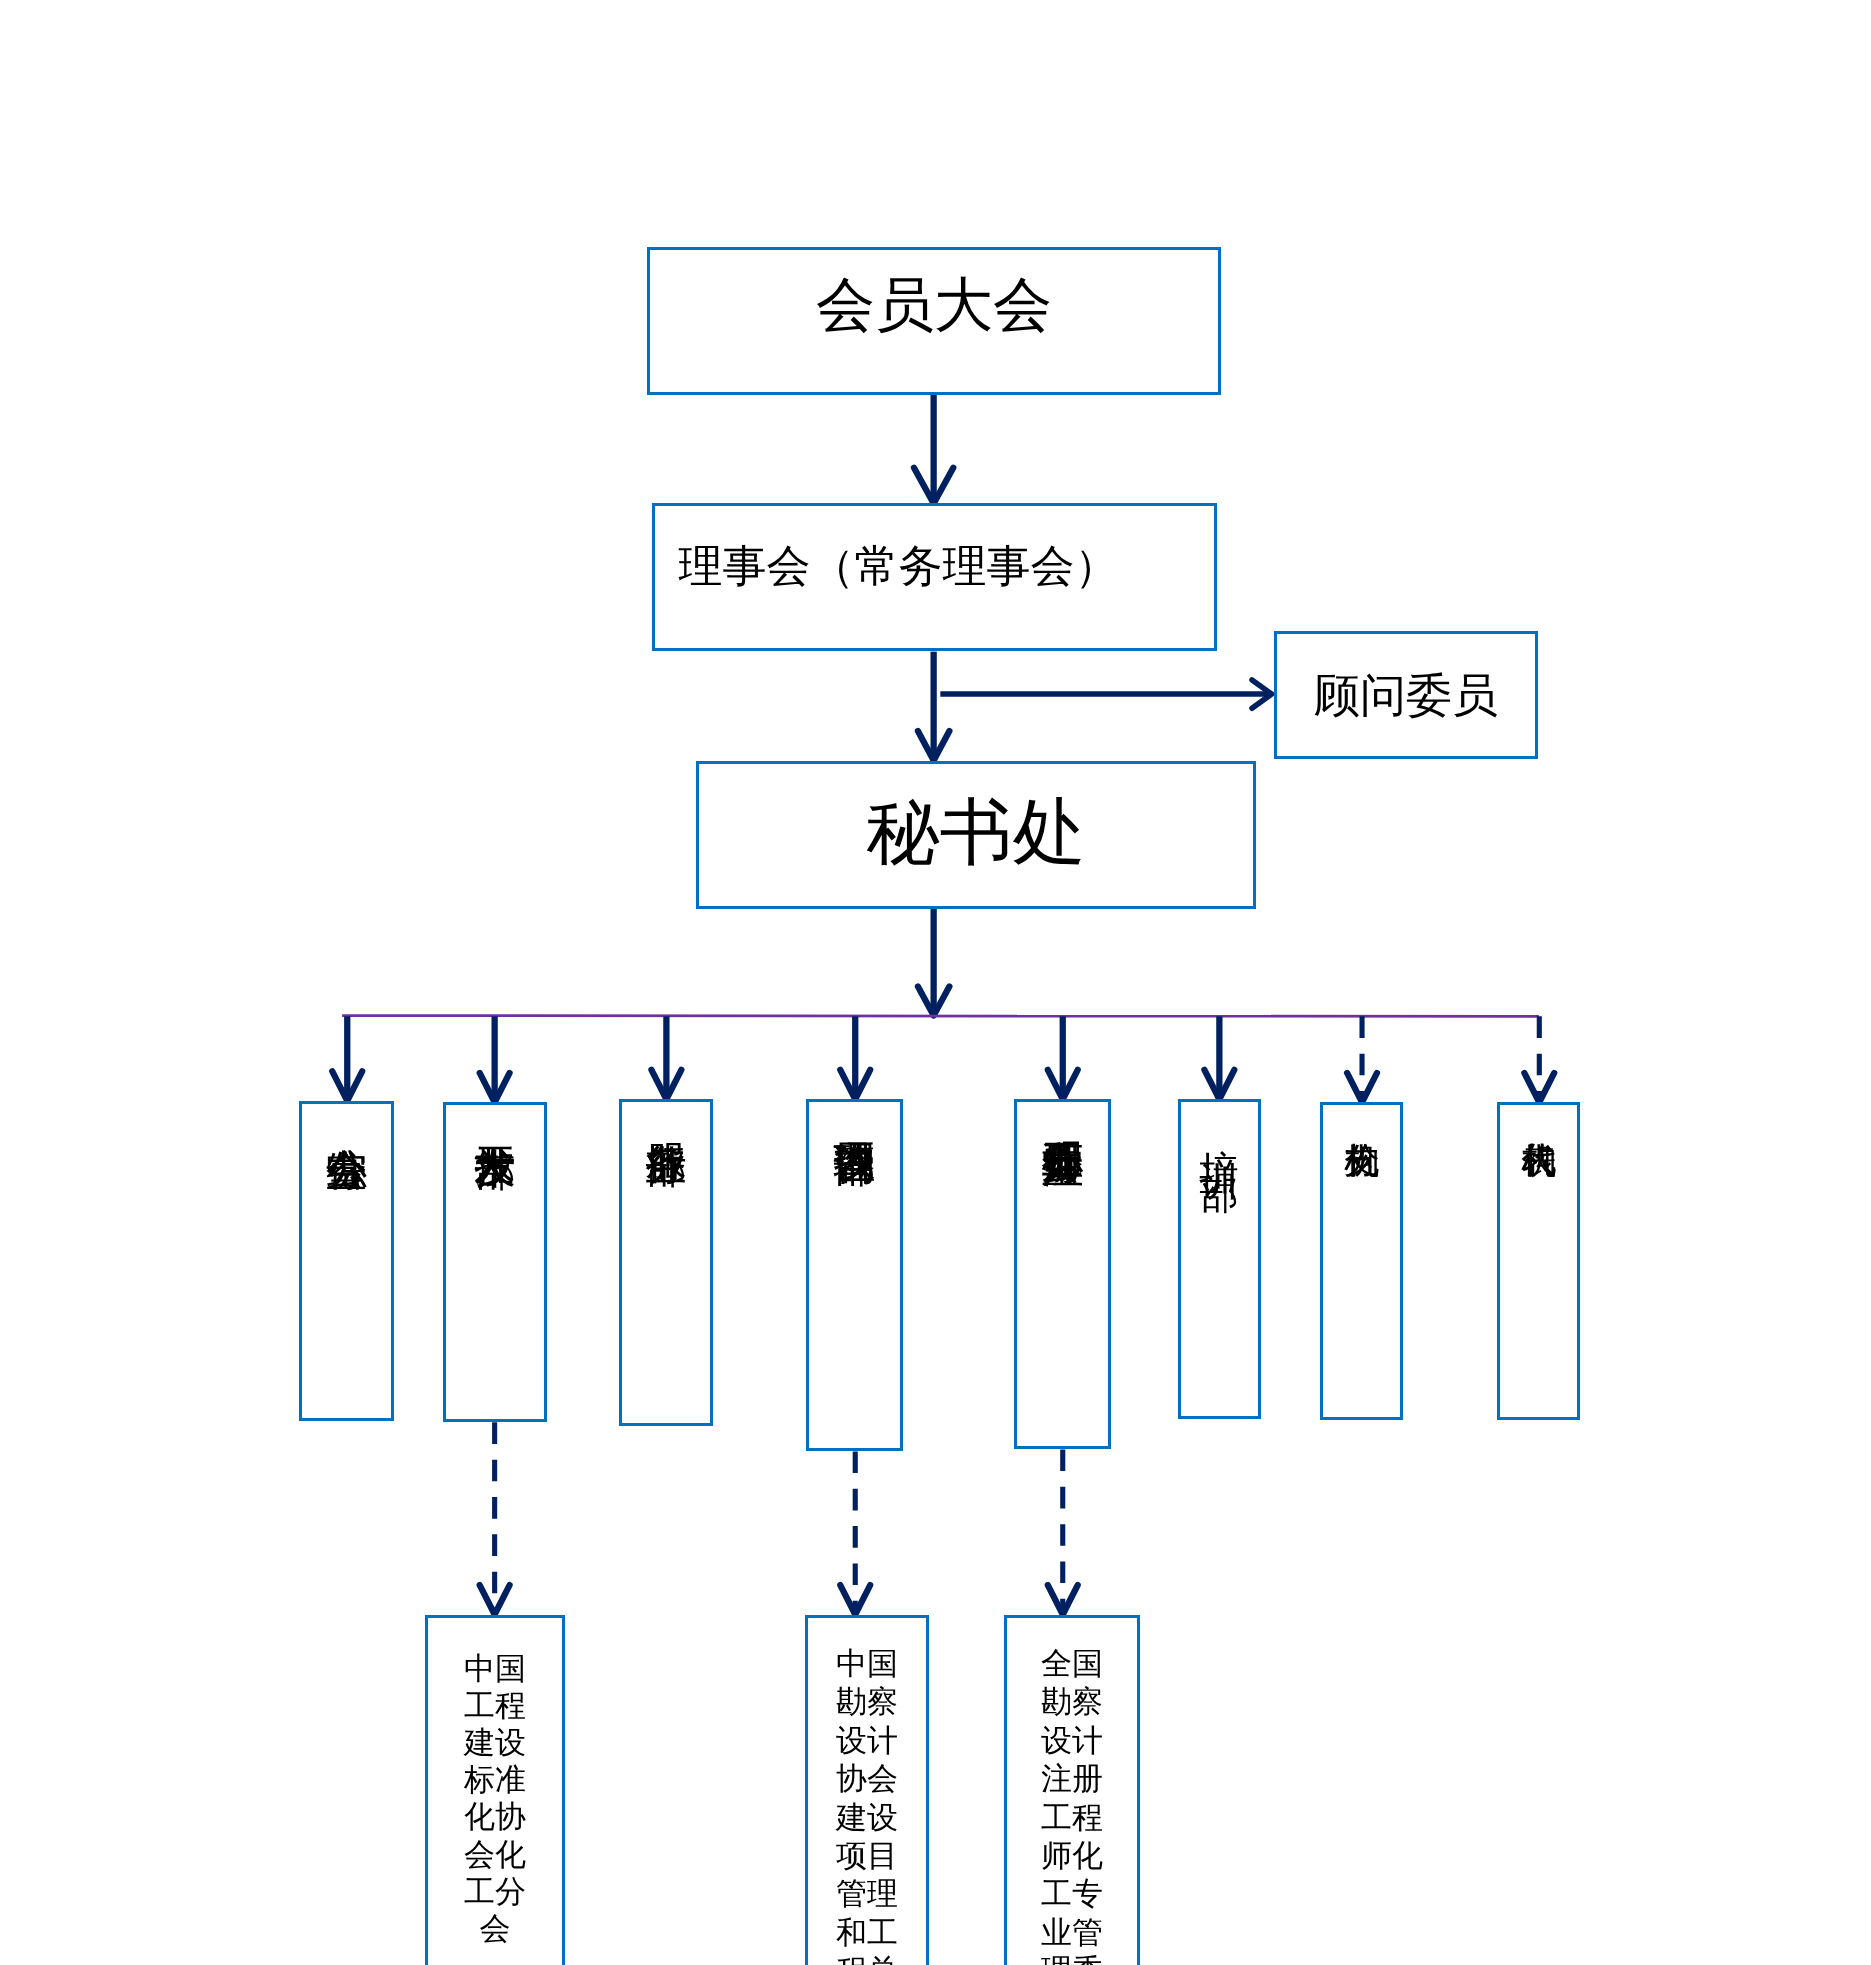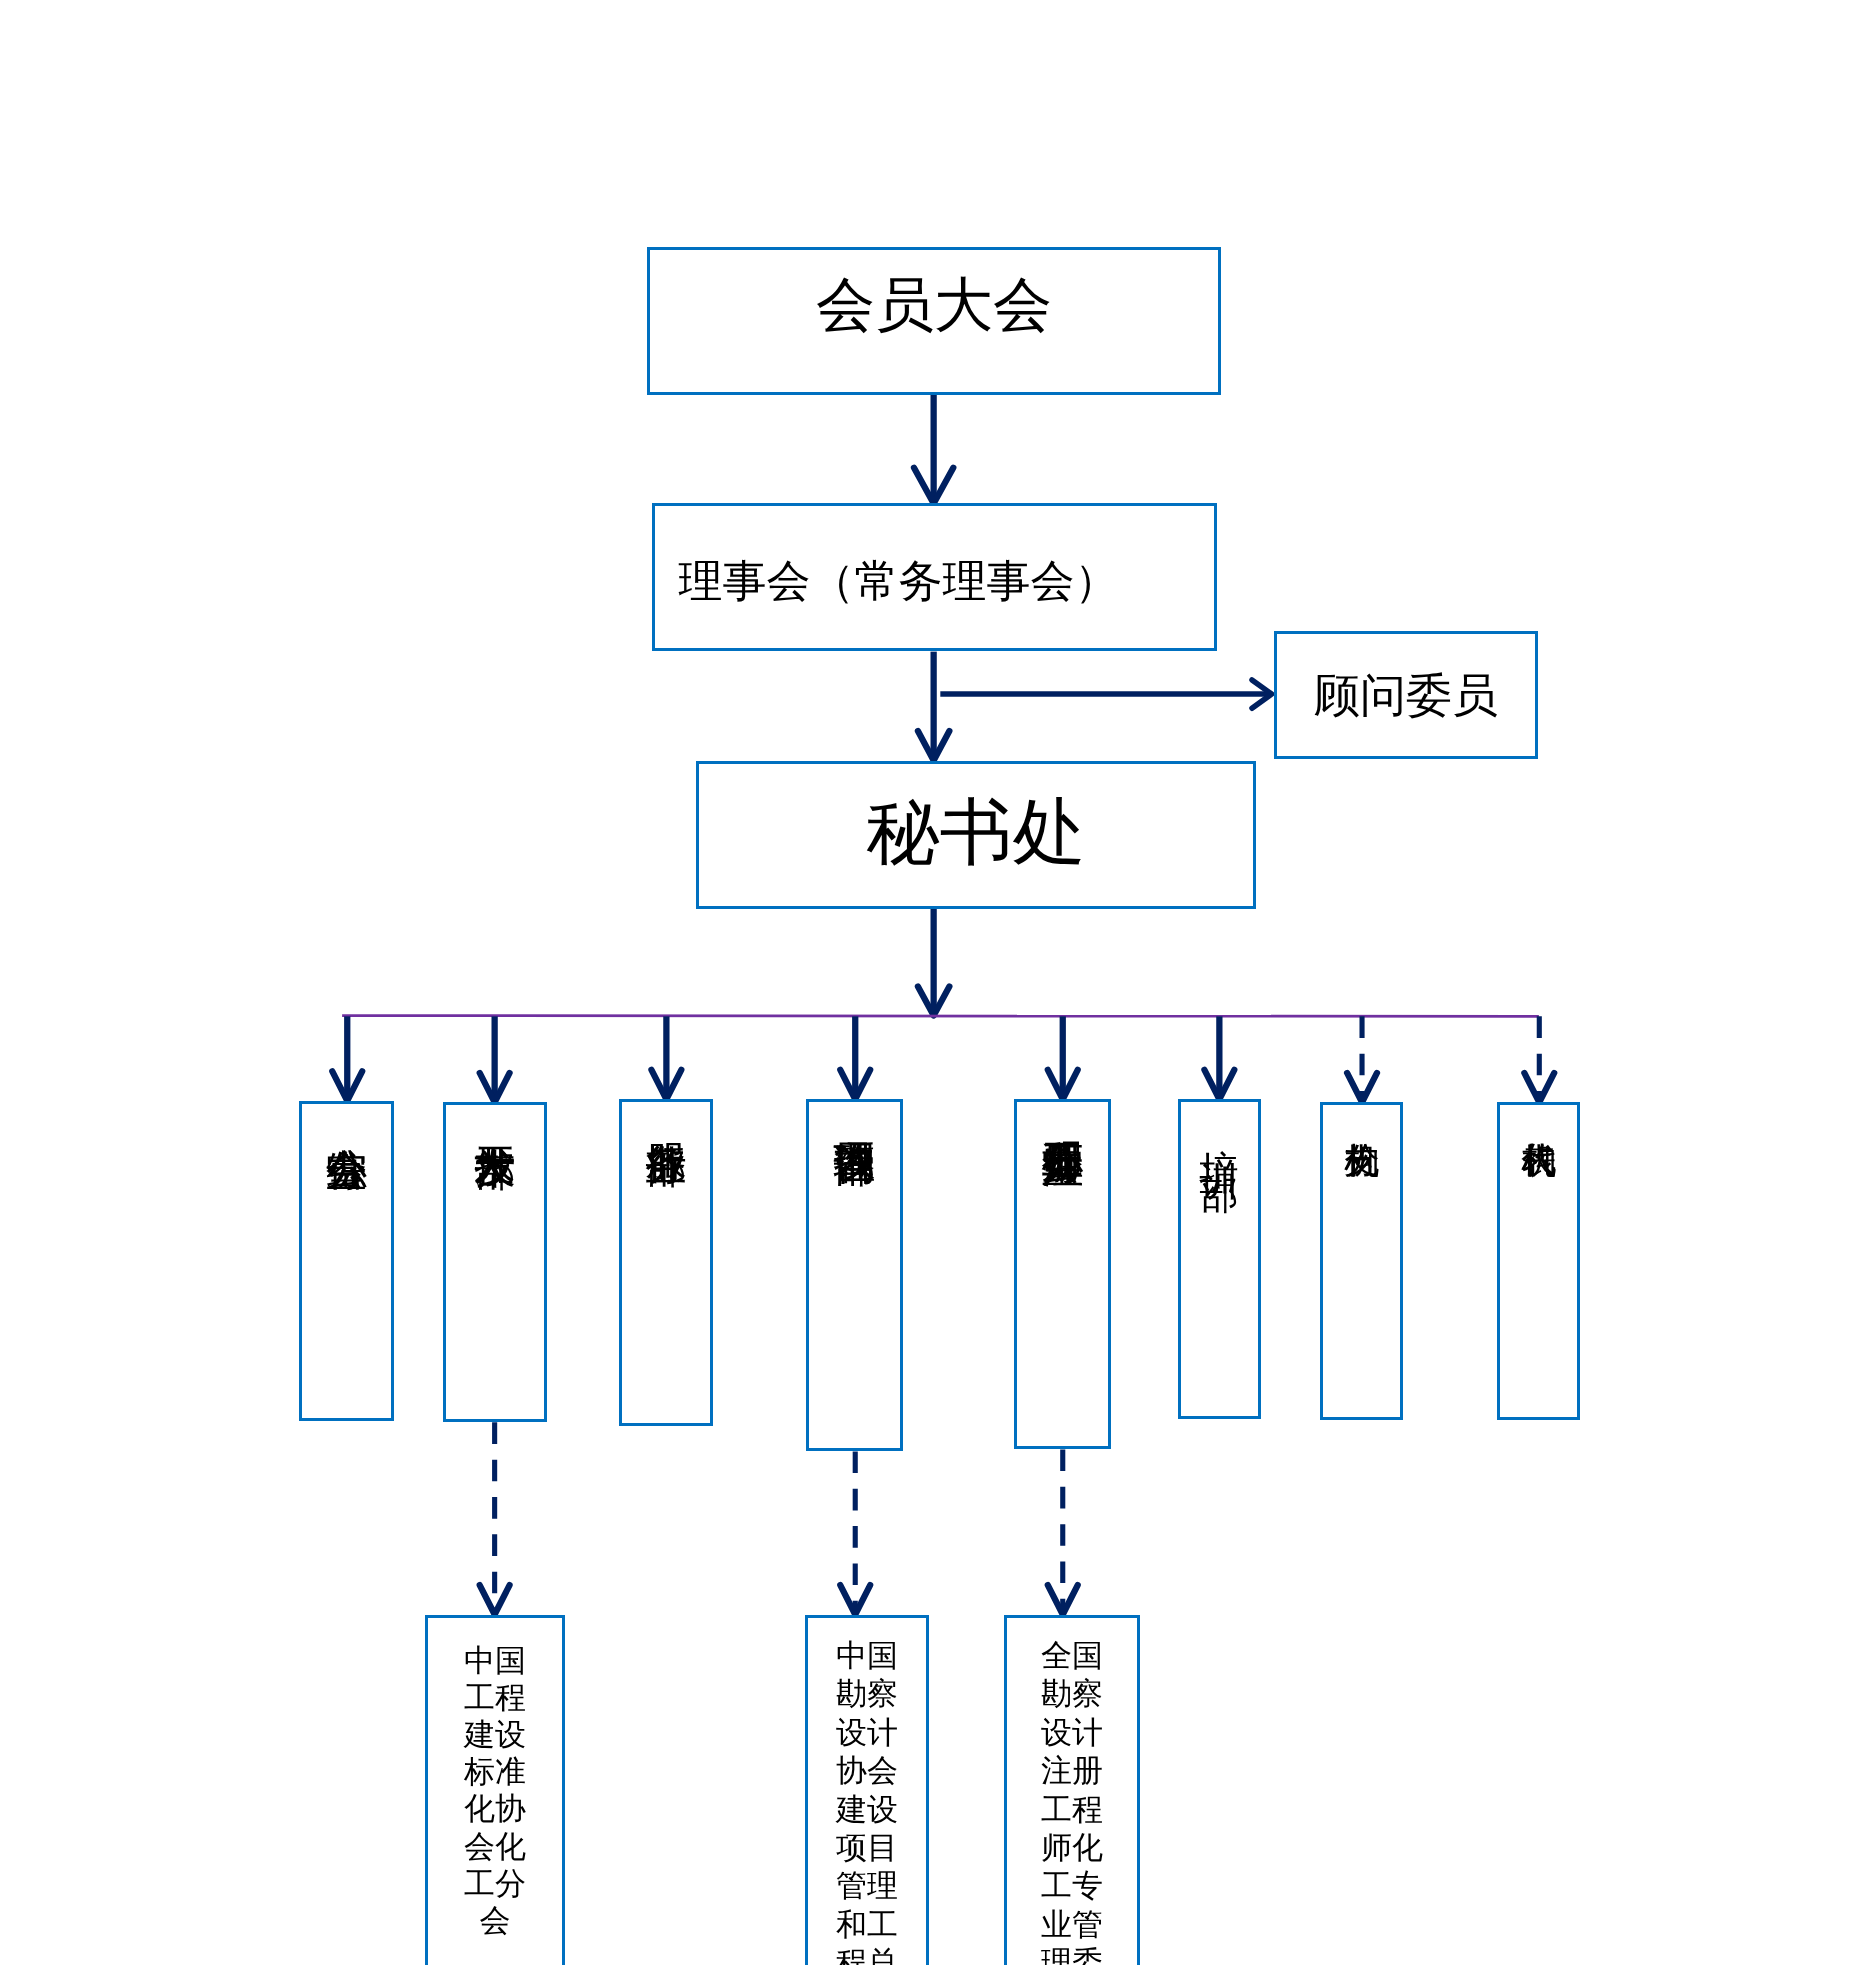--- a/index.html
+++ b/index.html
@@ -4,21 +4,21 @@
 <style>
   html, body { margin:0; padding:0; background:#ffffff; }
   body { width:1872px; height:2647px; position:relative; overflow:hidden;
          font-family:"DejaVu Serif","Liberation Serif",serif; color:#000; }
   #chart { position:absolute; left:0; top:0; }
   .box { position:absolute; box-sizing:border-box; border:3.9px solid #0070c0; background:#fff; }
   .box .label { position:absolute; color:#000; }
   .top-label { left:0; right:0; text-align:center; white-space:nowrap; }
   .vert { writing-mode:vertical-rl; text-orientation:upright; left:0; right:0;
           margin:0 auto; width:fit-content; line-height:1; }
-  .sub { left:0; right:0; text-align:center; word-break:break-all; margin:8px auto; line-height:1.2; }
+  .sub { left:0; right:0; text-align:center; word-break:break-all; margin:16px auto; line-height:1.2; }
 </style>
 </head>
 <body>
 
 <svg id="chart" width="1872" height="2647" viewBox="0 0 4762 6735">
   <defs>
     <marker id="arr" markerWidth="8" markerHeight="8" refX="4" refY="7" orient="auto" markerUnits="userSpaceOnUse" viewBox="0 0 8 8"></marker>
   </defs>
 
   <g>
@@ -89,21 +89,21 @@
         <polyline points="2665.5,4033 2703.5,4108 2741.5,4033" fill="none" stroke="#002060" stroke-width="16" stroke-linecap="round" stroke-linejoin="round"></polyline>
       </g>
     </g>
 </svg>
 
 <div class="box" style="left:647px;top:247px;width:574px;height:148px;">
   <div class="label top-label" style="top:15.7px;font-size:59px;">会员大会</div>
 </div>
 
 <div class="box" style="left:652px;top:503px;width:565px;height:148px;">
-  <div class="label" style="left:23.6px;top:46px;font-size:44px;white-space:nowrap;">理事会（常务理事会）</div>
+  <div class="label" style="left:23.6px;top:31px;font-size:44px;white-space:nowrap;">理事会（常务理事会）</div>
 </div>
 
 <div class="box" style="left:1274px;top:631px;width:264px;height:128px;">
   <div class="label top-label" style="top:31px;font-size:46px;">顾问委员</div>
 </div>
 
 <div class="box" style="left:653px;top:761px;width:560px;height:148px;margin-left:43px;">
   <div class="label top-label" style="top:19.7px;font-size:73px;">秘书处</div>
 </div>
 

